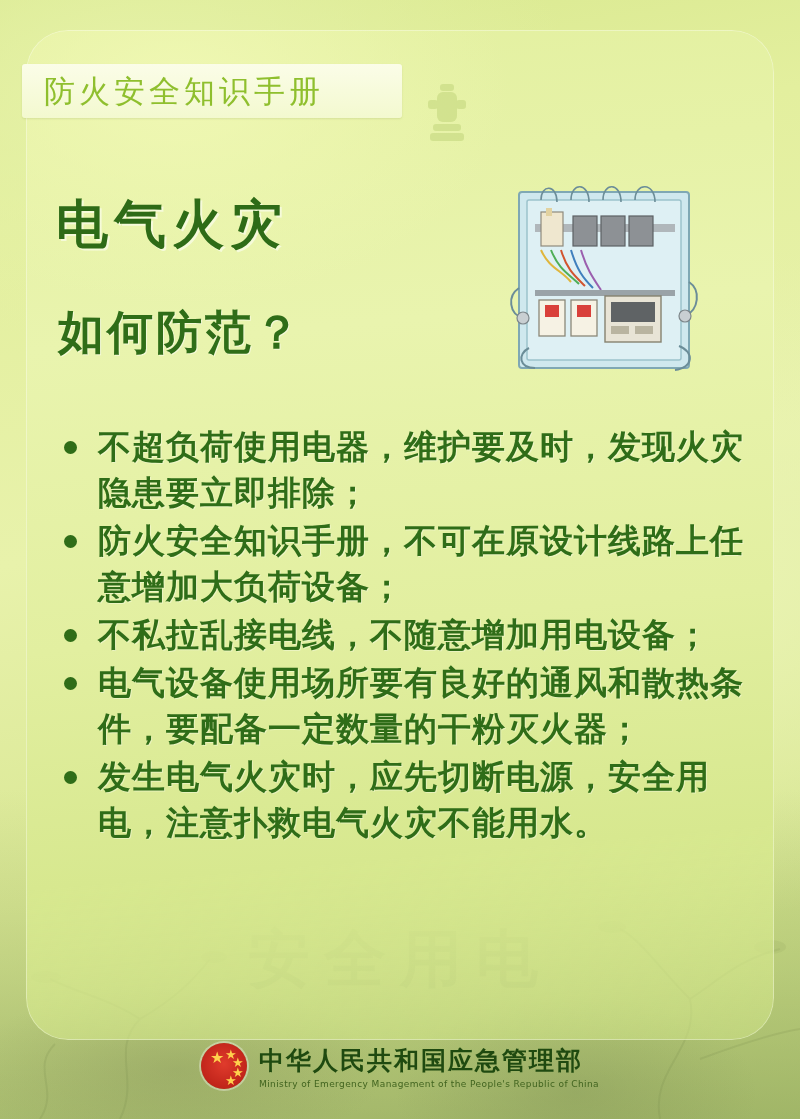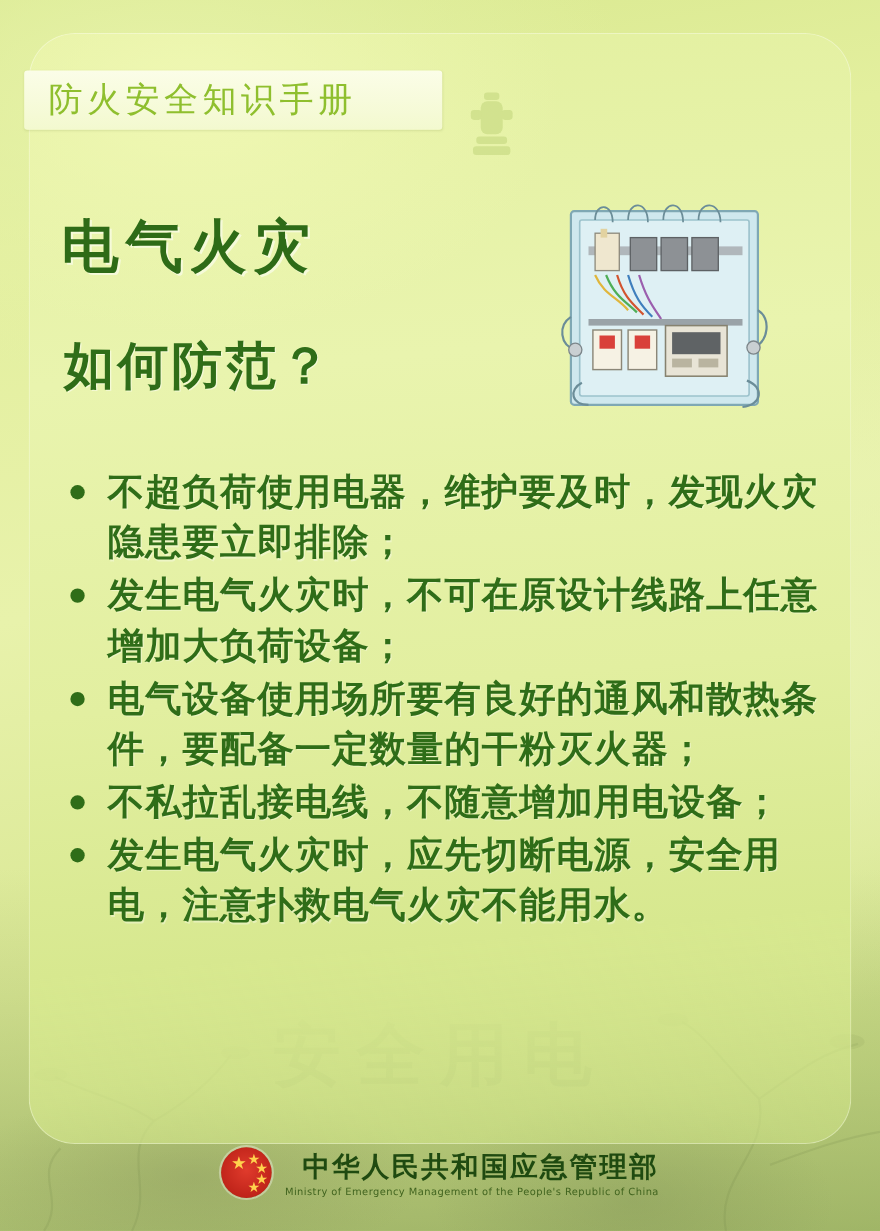--- a/index.html
+++ b/index.html
@@ -208,21 +208,20 @@
     display: flex;
     flex-direction: column;
     justify-content: center;
   }
   #footer-cn {
     font-size: 25px;
     font-weight: 700;
     color: #1f4a10;
     letter-spacing: 2px;
     white-space: nowrap;
-    text-align: right;
   }
   #footer-en {
     font-size: 9px;
     color: #41641f;
     letter-spacing: 0.4px;
     white-space: nowrap;
     margin-top: 2px;
   }
 </style>
 </head>
@@ -322,29 +321,29 @@
     <circle cx="180" cy="138" r="6" fill="#c9cfd2" stroke="#7d868a" stroke-width="1.2"></circle>
   </svg>
 
   <div id="bullet-list">
     <div class="bullet-item">
       <span class="bullet-dot"></span>
       <span>不超负荷使用电器，维护要及时，发现火灾隐患要立即排除；</span>
     </div>
     <div class="bullet-item">
       <span class="bullet-dot"></span>
-      <span>发生电气火灾时，不可在原设计线路上任意增加大负荷设备；</span>
+      <span>防火安全知识手册，不可在原设计线路上任意增加大负荷设备；</span>
+    </div>
+    <div class="bullet-item">
+      <span class="bullet-dot"></span>
+      <span>不私拉乱接电线，不随意增加用电设备；</span>
     </div>
     <div class="bullet-item">
       <span class="bullet-dot"></span>
       <span>电气设备使用场所要有良好的通风和散热条件，要配备一定数量的干粉灭火器；</span>
-    </div>
-    <div class="bullet-item">
-      <span class="bullet-dot"></span>
-      <span>不私拉乱接电线，不随意增加用电设备；</span>
     </div>
     <div class="bullet-item">
       <span class="bullet-dot"></span>
       <span>发生电气火灾时，应先切断电源，安全用电，注意扑救电气火灾不能用水。</span>
     </div>
   </div>
 
   <div id="footer">
     <div id="emblem">
       <span class="star" style="left:9px; top:8px; font-size:16px;">★</span>

